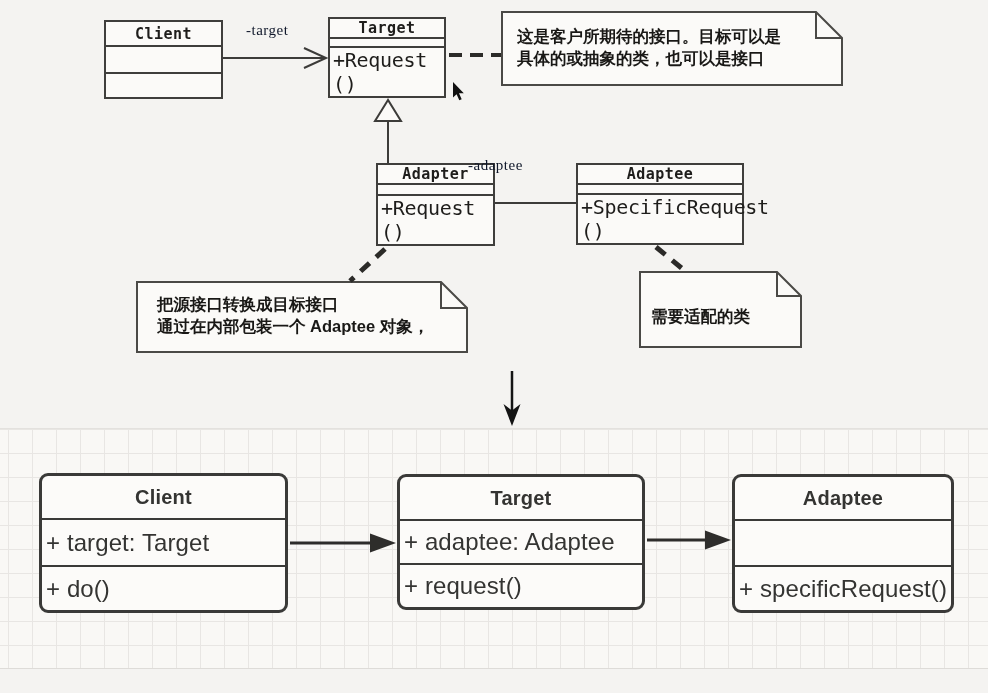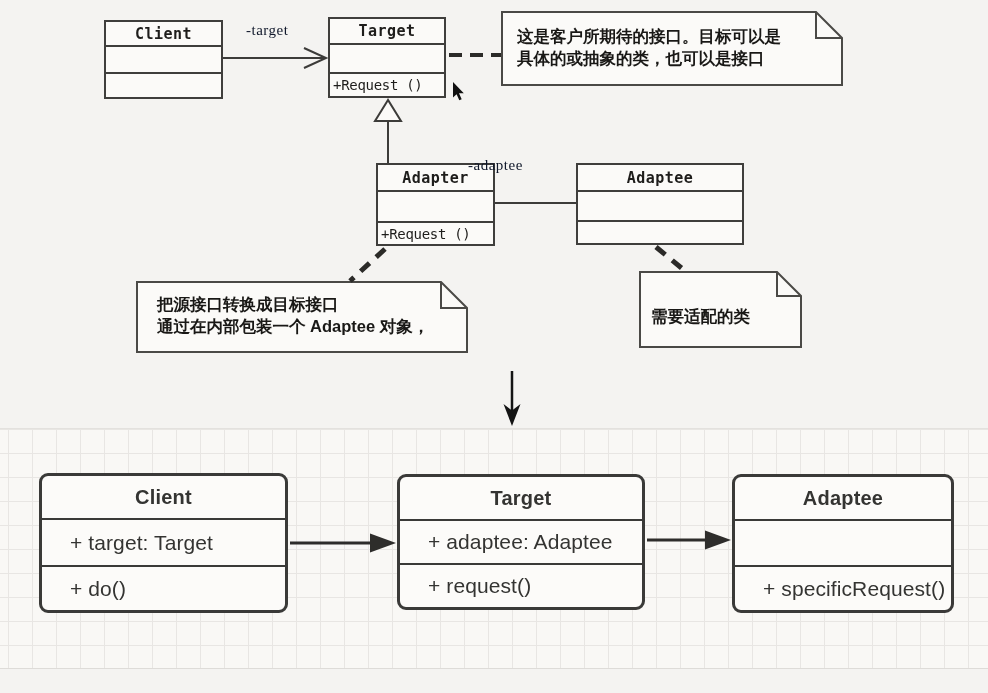--- a/index.html
+++ b/index.html
@@ -40,21 +40,21 @@
     position:absolute;box-sizing:border-box;z-index:2;
     background:var(--c-box_fill,#fbfaf8);
     border:2px solid var(--c-box_border,#3f3e3c);
     display:flex;flex-direction:column;
     font-family:"DejaVu Sans Mono","Liberation Mono",monospace;
     color:var(--c-text_dark,#1e1d1b);
   }
   .uclass .row{box-sizing:border-box;display:flex;align-items:center;}
   .uclass .row.sep{border-bottom:2px solid var(--c-box_border,#3f3e3c);}
   .uclass .title{justify-content:center;font-weight:bold;font-size:15px;letter-spacing:.5px;}
-  .uclass .member{font-size:14px;padding:0 3px;letter-spacing:-0.3px;}
+  .uclass .member{font-size:20px;padding:0 3px;letter-spacing:-0.3px;}
   
   .edge-label{
     position:absolute;z-index:2;
     font-family:Liberation Serif, serif;
     font-size:15px;color:#0f172a;letter-spacing:.5px;
   }
   
   .note-text{
     position:absolute;z-index:2;box-sizing:border-box;
     font-family:"Liberation Sans",sans-serif;font-weight:700;
@@ -66,21 +66,21 @@
     background:var(--c-bottom_box_fill,#fcfbf9);
     border:3px solid var(--c-bottom_box_border,#3a3a38);
     border-radius:9px;
     display:flex;flex-direction:column;
     color:var(--c-bottom_text,#343432);
     font-family:"Liberation Sans",sans-serif;
   }
   .bclass .row{box-sizing:border-box;display:flex;align-items:center;}
   .bclass .row.sep{border-bottom:2.5px solid var(--c-bottom_box_border,#3a3a38);}
   .bclass .title{justify-content:center;font-weight:700;font-size:20px;letter-spacing:.2px;}
-  .bclass .member{font-size:21px;padding-left:28px;letter-spacing:.1px;}
+  .bclass .member{font-size:24px;padding-left:4px;letter-spacing:.1px;}
 </style>
 </head>
 <body>
 
 <div id="stage">
 
   <div class="grid-band"></div>
 
   <svg id="overlay" width="988" height="693" viewBox="0 0 988 693">
 
@@ -160,20 +160,21 @@
 
   <div class="uclass" style="left:328px;top:163px;width:119px;height:83px;margin-left:48px;">
     <div class="row sep title" style="height:27px;">Adapter</div>
     <div class="row sep member" style="height:31px;"></div>
     <div class="row member" style="flex:1;">+Request ()</div>
   </div>
 
   <div class="uclass" style="left:576px;top:163px;width:168px;height:82px;">
     <div class="row sep title" style="height:27px;">Adaptee</div>
     <div class="row sep member" style="height:30px;"></div>
+    <div class="row member" style="flex:1;">+SpecificRequest ()</div>
   </div>
 
   <div class="edge-label" style="left:246px;top:22px;">-target</div>
   <div class="edge-label" style="left:468px;top:157px;">-adaptee</div>
 
   <div class="note-text" style="left:502px;top:16px;width:332px;height:73px;padding:9px 0 0 15px;">
     <div>这是客户所期待的接口。目标可以是</div>
     <div>具体的或抽象的类，也可以是接口</div>
   </div>
   <div class="note-text" style="left:137px;top:282px;width:322px;height:70px;padding:11px 0 0 20px;">

